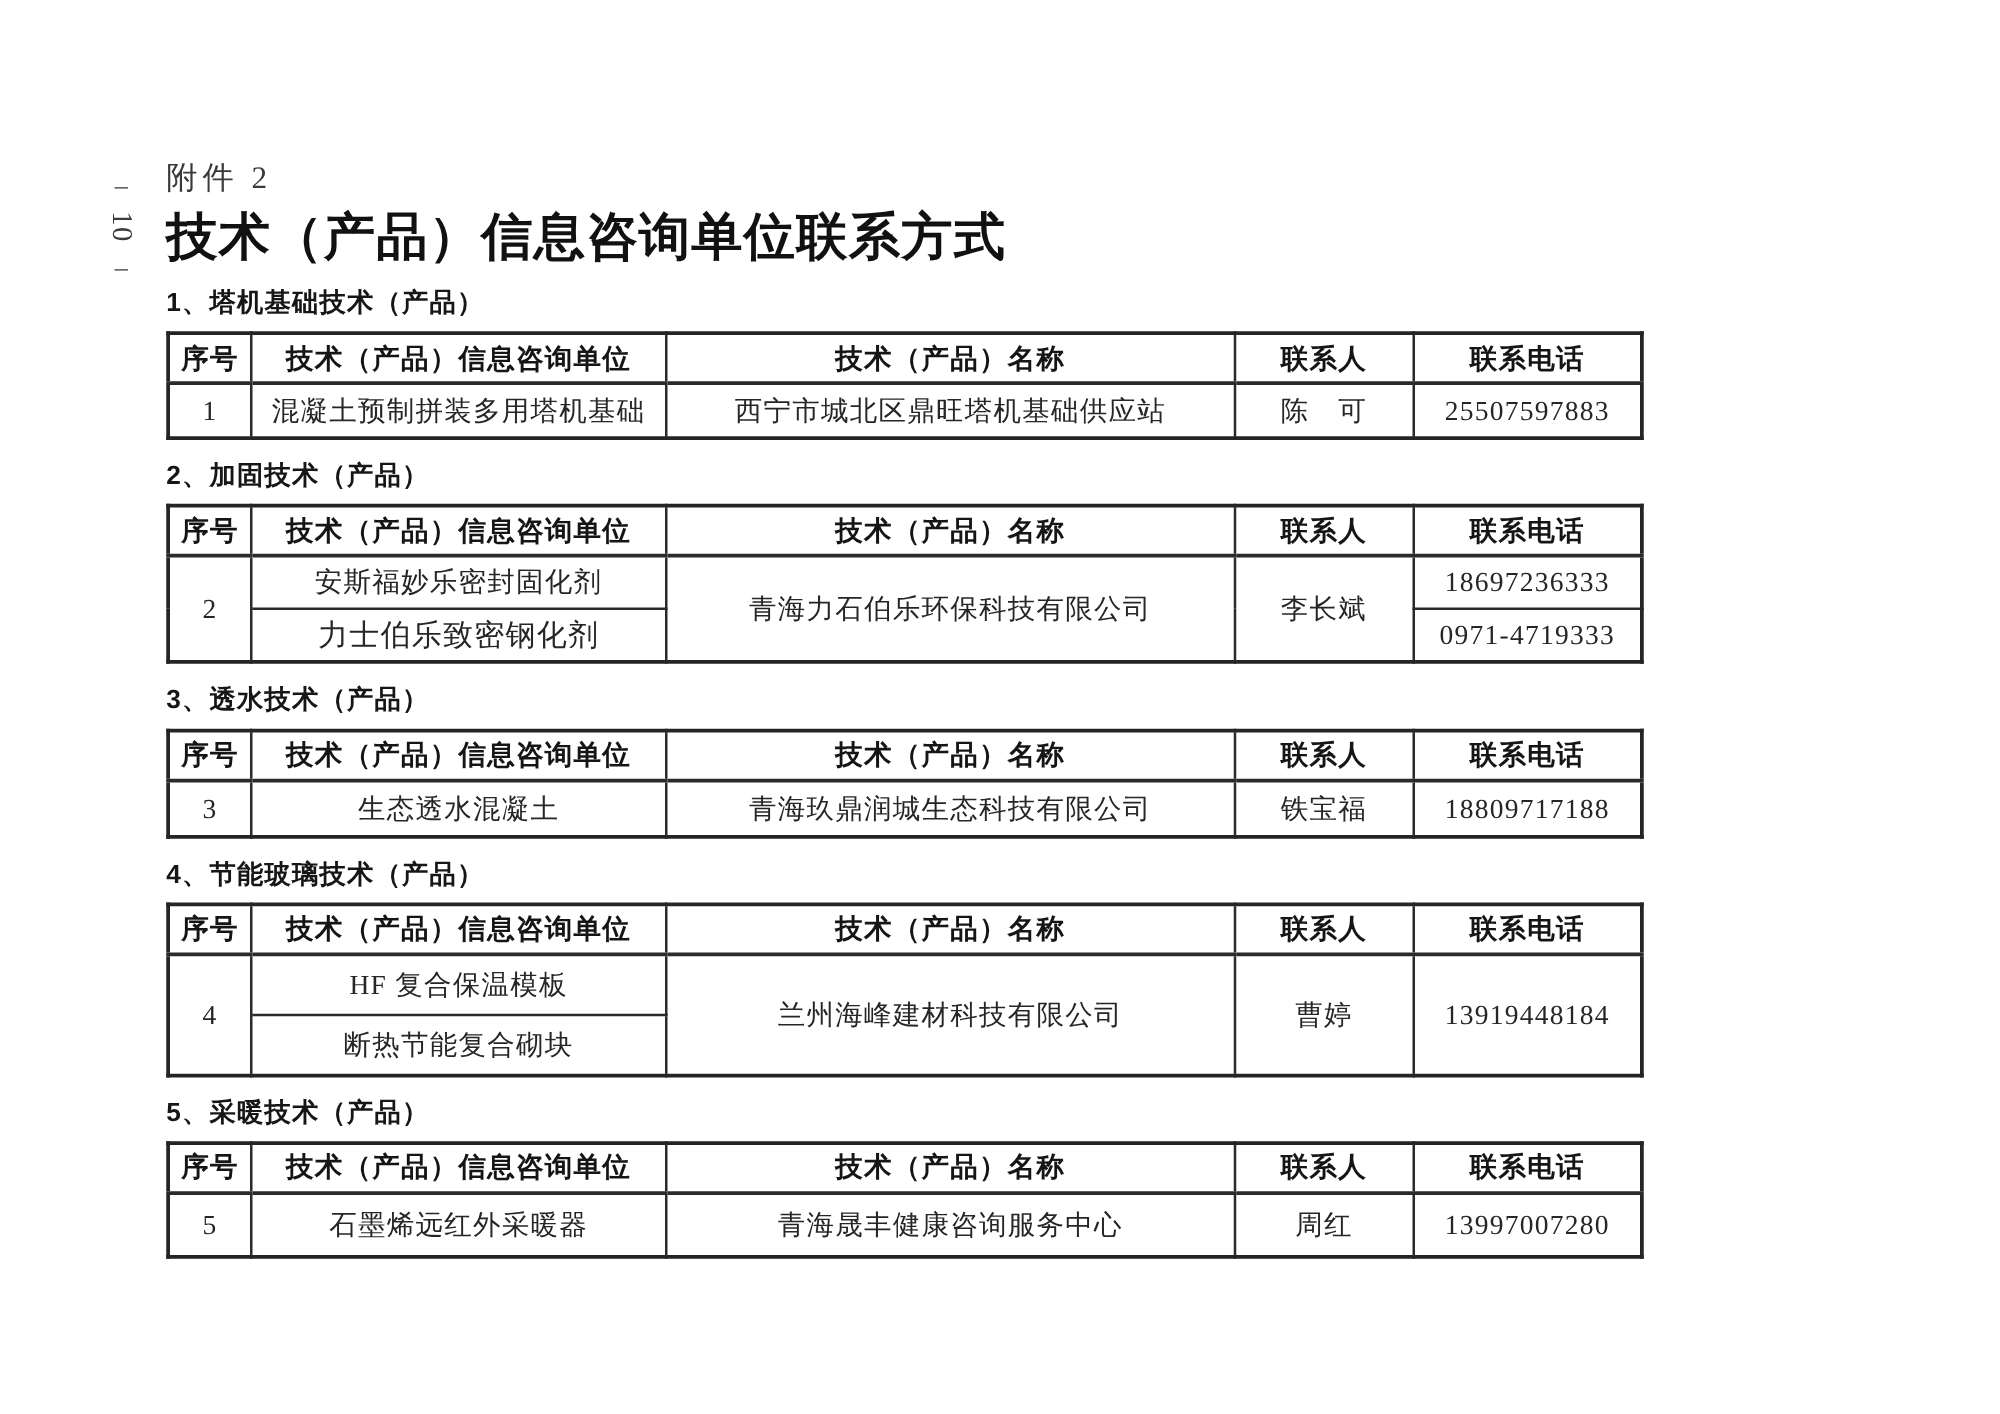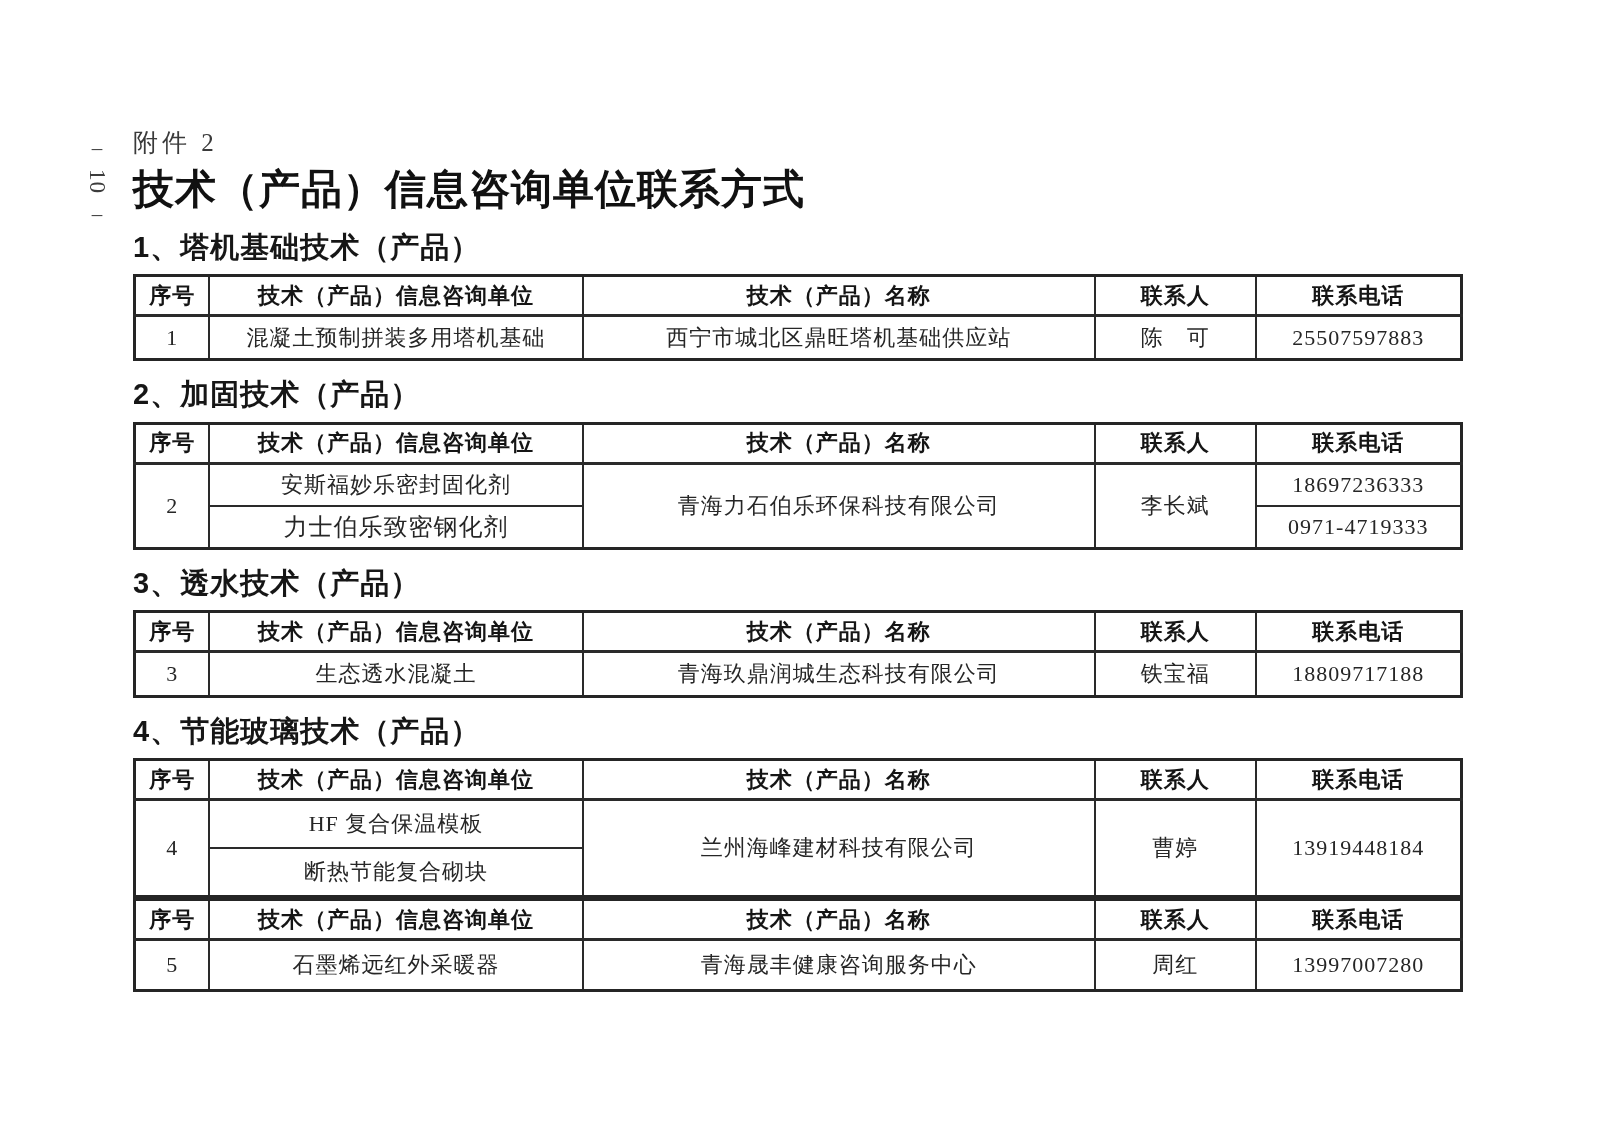--- a/index.html
+++ b/index.html
@@ -56,30 +56,30 @@
     font-weight: 700;
     font-size: 41px;
     line-height: 1.1;
     letter-spacing: 1px;
     color: #111;
   }
   .section-label {
     margin: 17px 0 10px 0;
     font-family: "Liberation Sans", sans-serif;
     font-weight: 700;
-    font-size: 29px;
+    font-size: 21px;
     line-height: 1.15;
     color: #161616;
     letter-spacing: 1px;
   }
   .section-label.first { margin-top: 19px; }
   table.ctable {
     border-collapse: collapse;
     table-layout: fixed;
-    width: 1330px;
+    width: 1182px;
     border: 3px solid #252525;
   }
   .ctable col.c1 { width: 5.64%; }
   .ctable col.c2 { width: 28.14%; }
   .ctable col.c3 { width: 38.60%; }
   .ctable col.c4 { width: 12.10%; }
   .ctable col.c5 { width: 15.52%; }
   .ctable th, .ctable td {
     border: 2px solid #2a2a2a;
     text-align: center;
@@ -241,20 +241,21 @@
           <td rowspan="2">兰州海峰建材科技有限公司</td>
           <td rowspan="2">曹婷</td>
           <td rowspan="2">13919448184</td>
         </tr>
         <tr class="h48">
           <td>断热节能复合砌块</td>
         </tr>
       </tbody>
     </table>
 
+    <div class="section-label">5、采暖技术（产品）</div>
     <table class="ctable">
       <colgroup>
           <col class="c1">
           <col class="c2">
           <col class="c3">
           <col class="c4">
           <col class="c5">
         </colgroup>
       <thead>
         <tr>

